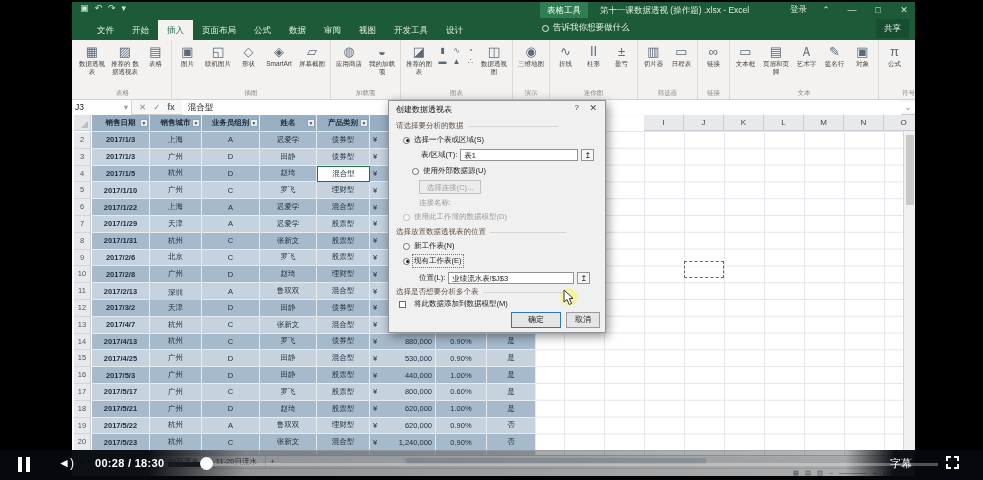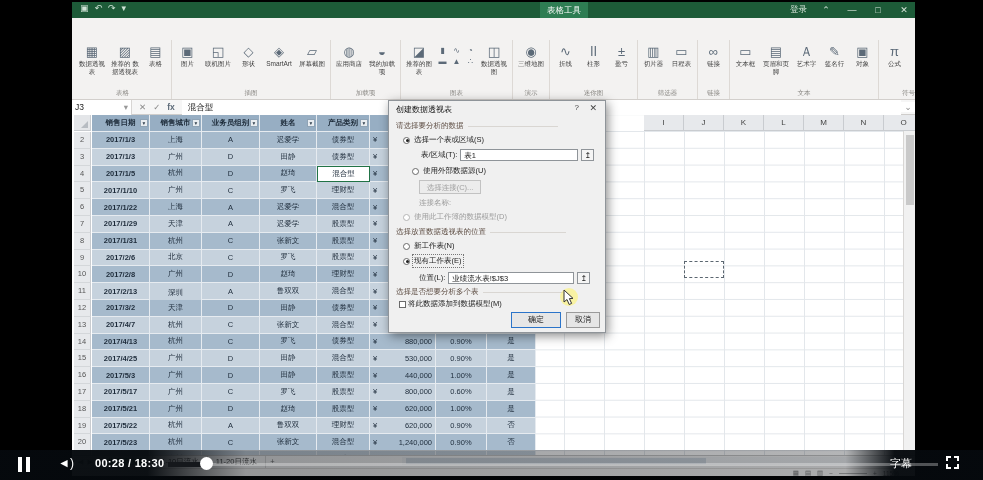--- a/index.html
+++ b/index.html
@@ -82,21 +82,21 @@
   .dsection .line{display:inline-block;height:1px;background:#d9d6d2;vertical-align:middle;margin-left:4px;}
   .dradio{position:absolute;display:flex;align-items:center;gap:4px;}
   .rc{width:7px;height:7px;border:1px solid #6a6a6a;border-radius:50%;background:#fff;position:relative;}
   .rc.sel:after{content:"";position:absolute;left:1.5px;top:1.5px;width:3px;height:3px;border-radius:50%;background:#222;}
   .rc.dis{border-color:#b5b5b5;}
   .gray{color:#9b9b9b;}
   .dfield{position:absolute;display:flex;align-items:center;gap:3px;}
   .dinput{height:12px;background:#fff;border:1px solid #8f9499;padding:0 3px;line-height:11px;color:#222;}
   .rangebtn{width:13px;height:12px;background:#f5f5f5;border:1px solid #8f9499;text-align:center;line-height:11px;font-size:8px;color:#222;}
   #btn-choose-conn{position:absolute;left:30px;top:79px;width:62px;height:14px;background:#ececec;border:1px solid #c2c2c2;color:#a0a0a0;text-align:center;line-height:13px;}
-  .dcheck{position:absolute;display:flex;align-items:center;gap:2px;}
+  .dcheck{position:absolute;display:flex;align-items:center;gap:8px;}
   .cb{width:7px;height:7px;border:1px solid #6a6a6a;background:#fff;}
   .focusbox{outline:1px dotted #777;outline-offset:1px;}
   #btn-ok{position:absolute;left:122px;top:211px;width:50px;height:16px;background:#e6e6e6;border:1.5px solid #2b74c9;text-align:center;line-height:14px;font-size:8px;}
   #btn-cancel{position:absolute;left:177px;top:211px;width:34px;height:16px;background:#e6e6e6;border:1px solid #9a9a9a;text-align:center;line-height:14px;font-size:8px;}
   
   #cursor{position:absolute;left:560px;top:288px;width:22px;height:22px;}
   #cursor .halo{position:absolute;left:0;top:0;width:18px;height:18px;border-radius:50%;background:rgba(255,244,100,.55);}
   
   #player{position:absolute;left:0;top:450px;width:983px;height:30px;
     background:linear-gradient(90deg,rgba(5,9,13,.97) 0%,rgba(5,9,13,.97) 15%,rgba(7,11,16,.40) 25%,rgba(7,11,16,.30) 86%,rgba(5,9,13,.97) 91%,rgba(5,9,13,.97) 100%);}
@@ -122,29 +122,49 @@
   <div id="excel">
 
     <div id="titlebar">
       <div class="qat">
         <span>▣</span>
         <span>↶</span>
         <span>↷</span>
         <span>▾</span>
       </div>
       <div id="ctx-chip">表格工具</div>
+      <div id="win-title">第十一课数据透视 (操作题) .xlsx - Excel</div>
       <div id="tb-right">
         <span>登录</span>
         <span class="wbtn">⌃</span>
         <span class="wbtn">—</span>
         <span class="wbtn">□</span>
         <span class="wbtn">✕</span>
       </div>
     </div>
 
+    <div id="tabrow">
+      <div id="tabbar">
+          <div class="rtab">文件</div>
+          <div class="rtab">开始</div>
+          <div class="rtab active">插入</div>
+          <div class="rtab">页面布局</div>
+          <div class="rtab">公式</div>
+          <div class="rtab">数据</div>
+          <div class="rtab">审阅</div>
+          <div class="rtab">视图</div>
+          <div class="rtab">开发工具</div>
+          <div class="rtab">设计</div>
+        </div>
+      <div id="tellme">
+        <span id="bulb"></span>
+        <span>告诉我你想要做什么</span>
+      </div>
+      <div id="share-btn">共享</div>
+    </div>
 
     <div id="ribbon">
         <div class="rgroup">
           <div class="ritems">
             <div class="rbtn">
               <div class="ricon">▦</div>
               <div class="rlabel">数据透视表</div>
             </div>
             <div class="rbtn">
               <div class="ricon">▨</div>

